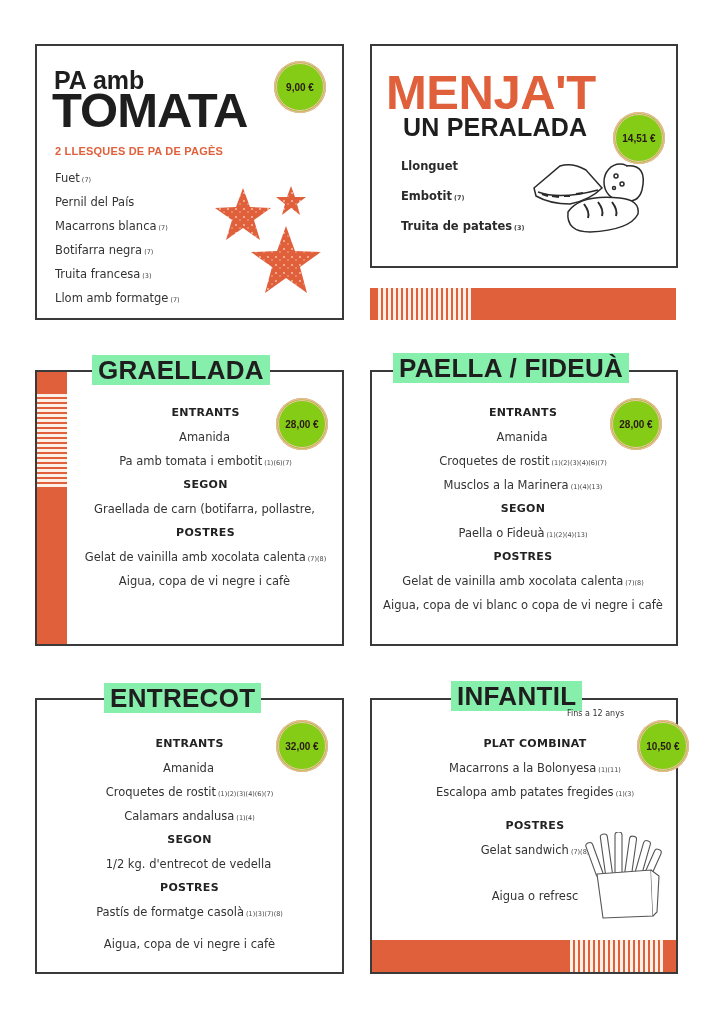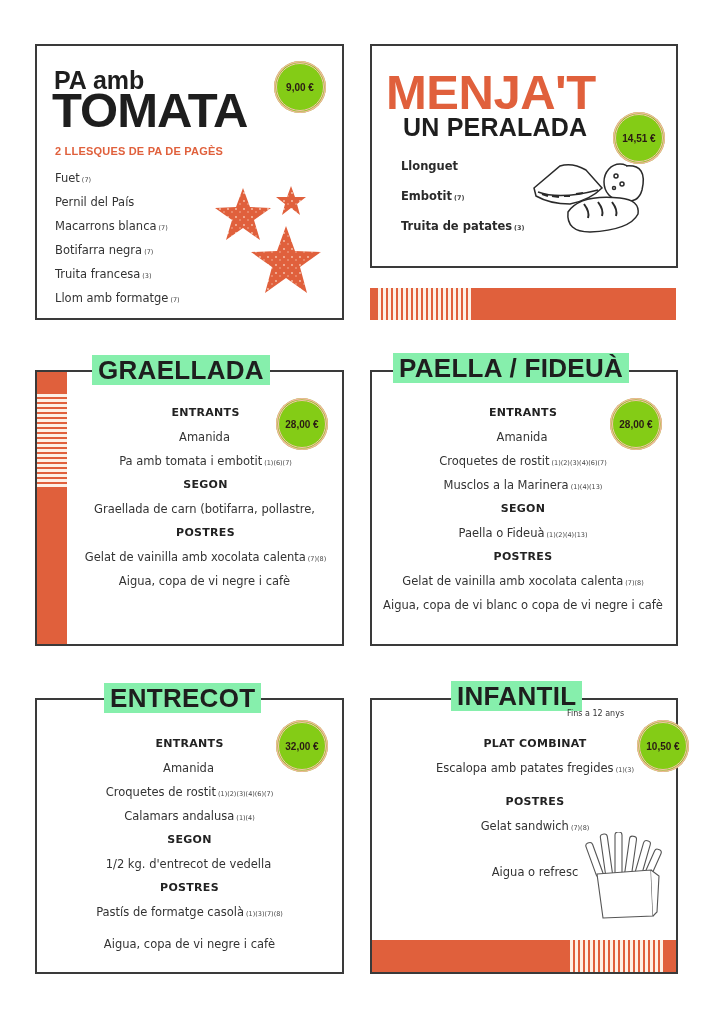--- a/index.html
+++ b/index.html
@@ -167,20 +167,21 @@
   <div class="row" style="margin-top:8px;">Aigua, copa de vi negre i cafè</div>
 </div>
 
 <div class="box open-top" style="left:370px; top:698px; width:308px; height:276px;"></div>
 <div class="topline" style="left:370px; top:698px; width:308px;"></div>
 <div class="sec-title" style="left:451px; top:681px;">INFANTIL</div>
 <div class="infantil-sub">Fins a 12 anys</div>
 <div class="price" style="left:637px; top:720px;">10,50 €</div>
 <div class="menu-lines" style="left:370px; top:732px; width:330px;">
   <div class="row head">PLAT COMBINAT</div>
+  <div class="row"><span>Macarrons a la Bolonyesa</span><span class="allerg">(1)(11)</span></div>
   <div class="row"><span>Escalopa amb patates fregides</span><span class="allerg">(1)(3)</span></div>
   <div class="row head" style="margin-top:10px;">POSTRES</div>
   <div class="row"><span>Gelat sandwich</span><span class="allerg">(7)(8)</span></div>
   <div class="row" style="margin-top:22px;">Aigua o refresc</div>
 </div>
 <div style="position:absolute; left:585px; top:832px; width:80px; height:90px;">
   <svg width="80" height="90" viewBox="0 0 80 90" fill="#fff" stroke="#555" stroke-width="1.1">
     <rect x="6" y="10" width="7" height="36" rx="3" transform="rotate(-20 9 28)"></rect>
     <rect x="18" y="2" width="7" height="44" rx="3" transform="rotate(-8 21 24)"></rect>
     <rect x="30" y="0" width="7" height="46" rx="3"></rect>

